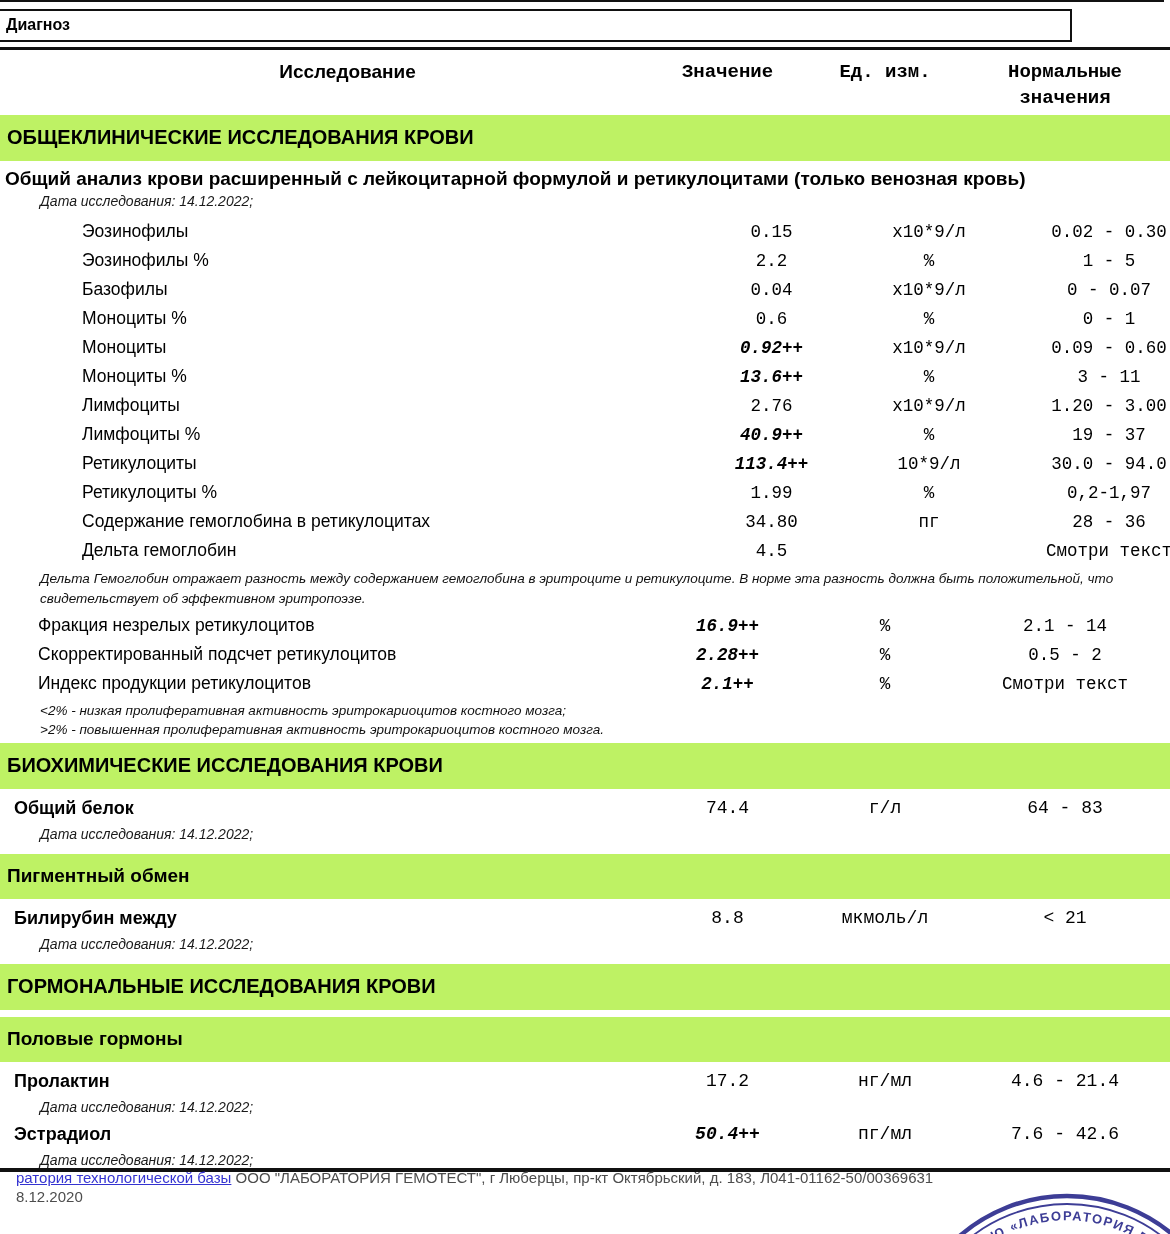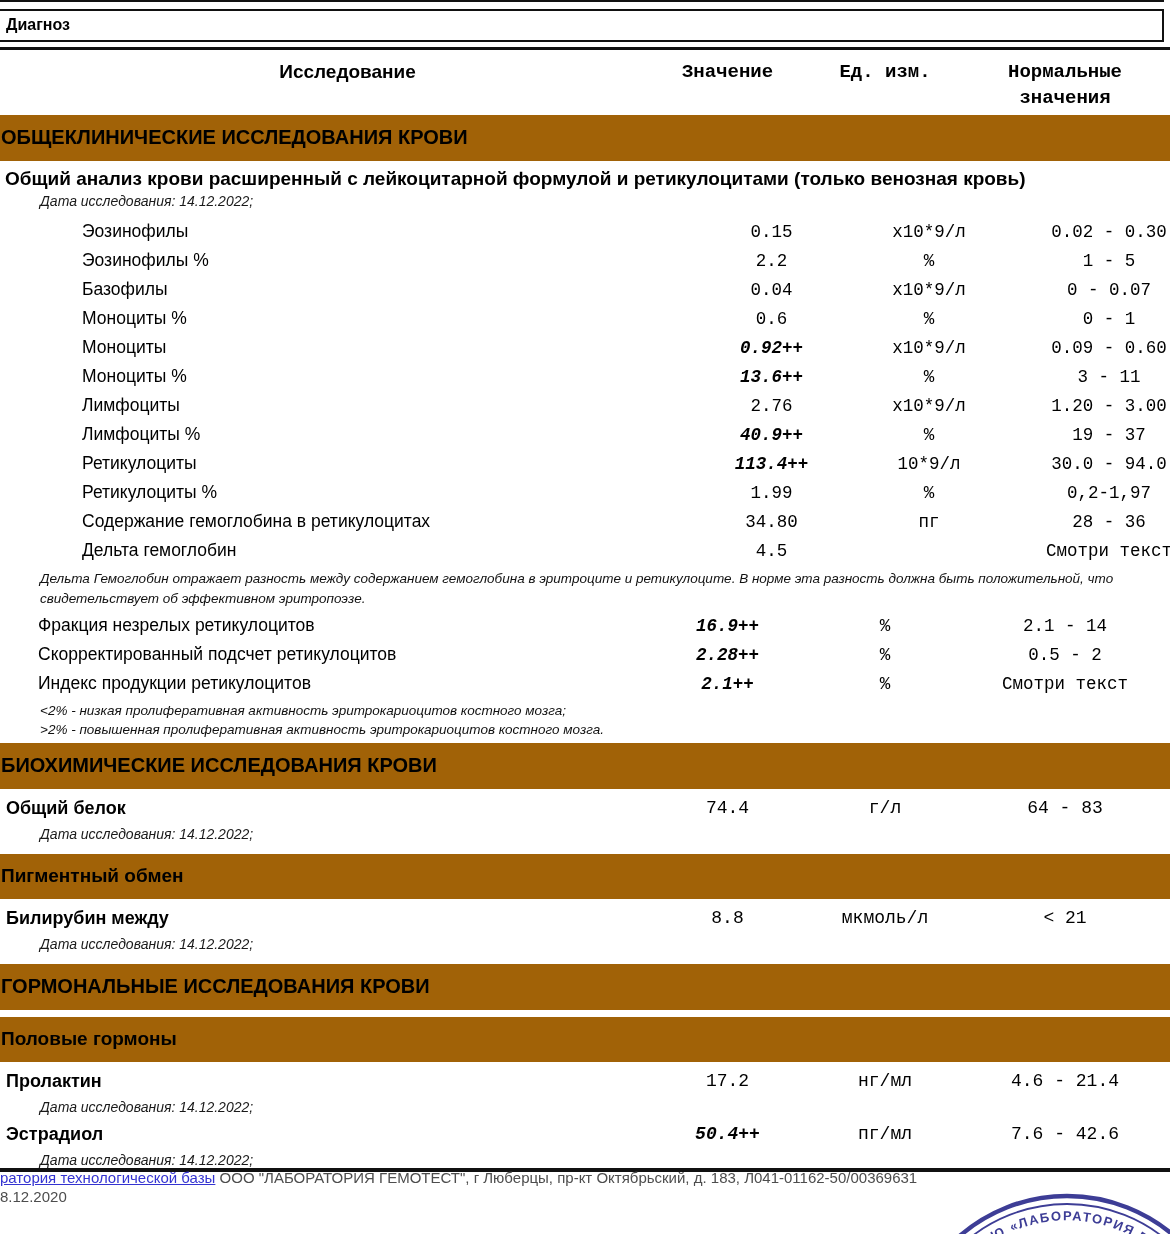--- a/index.html
+++ b/index.html
@@ -5,46 +5,46 @@
   * { margin:0; padding:0; box-sizing:border-box; }
   html,body { background:#ffffff; }
   body {
     width:1170px; height:1234px;
     position:relative; overflow:hidden;
     font-family:"Liberation Sans", sans-serif;
     color:#000;
   }
   .topline { width:1164px; height:2px; background:#111; }
   .diagbox {
-    margin-top:7px; width:1164px;
+    margin-top:7px; width:1072px;
     border:2px solid #111; border-left:none;
     padding:5px 2px 6px 6px;
     font-weight:bold; font-size:16px;
   }
   .heavyline { margin-top:5px; width:1170px; height:3px; background:#111; }
   .grid { display:grid; grid-template-columns:645px 165px 150px 210px; }
   .cc { text-align:center;font-family:Liberation Mono, monospace; }
   .thead { padding-top:9px; font-weight:bold; font-size:19px; line-height:26px; }
   .thead .test { text-align:center; padding-left:50px; }
   .thead .normwrap span { display:inline-block; width:150px; }
-  .band { background:#a16207; font-weight:bold; padding:11px 0 12px 1px; }
+  .band { background:#bef264; font-weight:bold; padding:11px 0 12px 7px; }
   .band.l1 { font-size:20px; }
   .band.l2 { font-size:19px; }
   .mt4 { margin-top:4px; } .mt7 { margin-top:7px; } .mt12 { margin-top:12px; }
   .panel-title { font-weight:bold; font-size:19px; margin:7px 0 0 5px; }
   .date { font-style:italic; font-size:14px; margin:3px 0 0 40px; color:#1a1a1a; }
   .rows { margin-top:8px;padding-left:44px; }
   .row { height:29px; align-items:center; font-size:17.5px; }
   .row .name { padding-left:38px; }
   .ab { font-weight:bold; font-style:italic; }
   .note { font-style:italic; font-size:13.5px; line-height:20px; margin:4px 0 2px 40px; max-width:1085px; color:#111; }
   .trow { height:30px; align-items:center; font-size:18px; margin-top:4px; }
-  .trow .name { font-weight:bold; padding-left:6px; }
+  .trow .name { font-weight:bold; padding-left:14px; }
   .footrule { position:absolute; left:0; top:1181; width:1170px; height:4px; background:#111; }
-  .footer { position:absolute; left:0; top:1190; width:980px; font-size:15px; line-height:19px; color:#4d4d4d; }
+  .footer { position:absolute; left:16px; top:1190; width:980px; font-size:15px; line-height:19px; color:#4d4d4d; }
   .footer .lnk { color:#3433d1; text-decoration:underline; cursor:pointer; }
   .stampwrap { position:absolute; left:940px; top:1186px; width:230px; height:48px; overflow:hidden; }
 </style>
 </head>
 <body>
 
 <div class="topline"></div>
 
 <div class="diagbox">
   <span>Диагноз</span>

